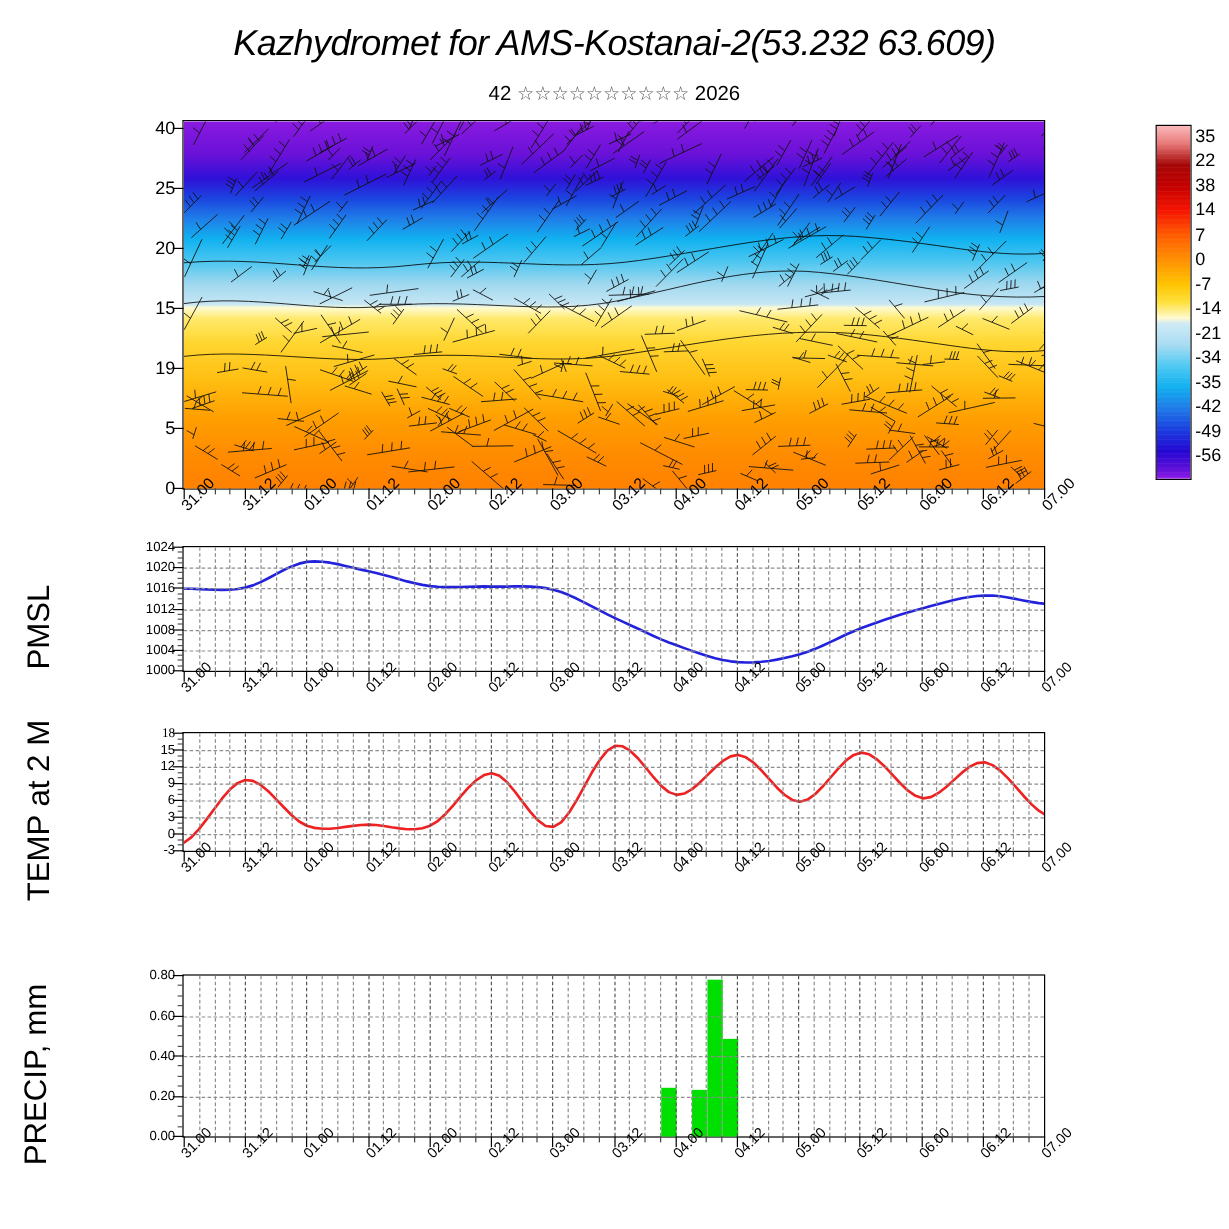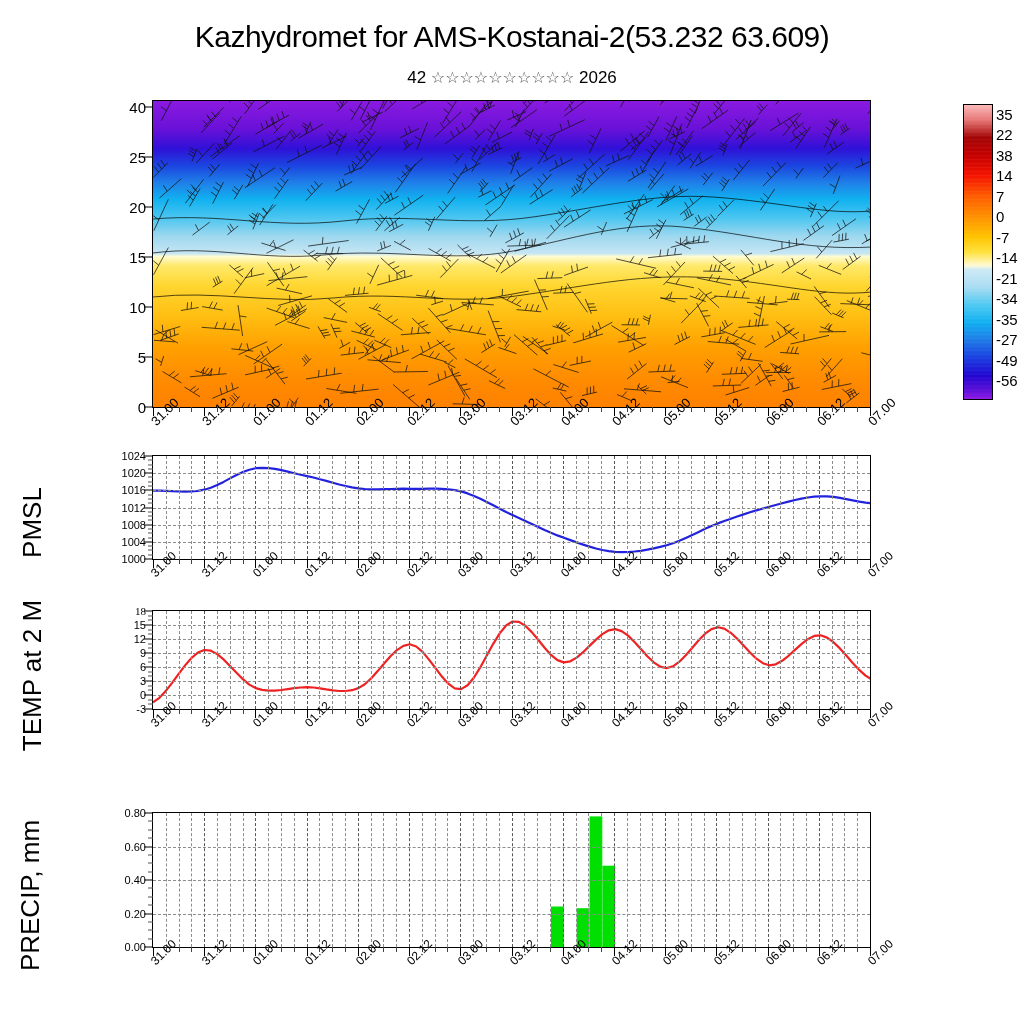--- a/index.html
+++ b/index.html
@@ -3,21 +3,21 @@
 <meta charset="utf-8">
 <style>
   html,body{margin:0;padding:0;background:#fff;}
   body{width:1024px;height:1024px;position:relative;
        font-family:"Liberation Sans",sans-serif;color:#000;overflow:hidden;}
 
   .abs{position:absolute;}
 
   
   #title{left:0;top:20px;width:1024px;text-align:center;font-size:30px;
-         letter-spacing:-0.5px;white-space:nowrap;}
+         letter-spacing:-0.5px;white-space:nowrap;font-style:italic;}
   #subtitle{left:0;top:68px;width:1024px;text-align:center;font-size:17px;white-space:nowrap;}
   #subtitle .stars{color:#555;letter-spacing:0px;font-size:16px;}
 
   
   .panel{position:absolute;box-sizing:border-box;border:1.6px solid #000;background:#fff;}
   .plotarea{position:absolute;inset:0;overflow:hidden;}
 
   
   .ylab{position:absolute;right:100%;transform:translateY(-50%);
         padding-right:7px;white-space:nowrap;text-align:right;}
@@ -180,21 +180,21 @@
     <div class="xlab" style="left: 507.143px;">05.00</div>
     <div class="xlab" style="left: 558.357px;">05.12</div>
     <div class="xlab" style="left: 609.571px;">06.00</div>
     <div class="xlab" style="left: 660.786px;">06.12</div>
     <div class="xlab" style="left: 712px;">07.00</div>
     <div class="ytick" style="top: 306px;"></div>
     <div class="ylab" style="top: 306px;">0</div>
     <div class="ytick" style="top: 256px;"></div>
     <div class="ylab" style="top: 256px;">5</div>
     <div class="ytick" style="top: 206px;"></div>
-    <div class="ylab" style="top: 206px;">10</div>
+    <div class="ylab" style="top: 206px;">19</div>
     <div class="ytick" style="top: 156px;"></div>
     <div class="ylab" style="top: 156px;">15</div>
     <div class="ytick" style="top: 106px;"></div>
     <div class="ylab" style="top: 106px;">20</div>
     <div class="ytick" style="top: 56px;"></div>
     <div class="ylab" style="top: 56px;">25</div>
     <div class="ytick" style="top: 6px;"></div>
     <div class="ylab" style="top: 6px;">40</div>
   </div>
 
@@ -234,21 +234,21 @@
     <span style="top: 30.4615px;">22</span>
     <span style="top: 50.9231px;">38</span>
     <span style="top: 71.3846px;">14</span>
     <span style="top: 91.8462px;">7</span>
     <span style="top: 112.308px;">0</span>
     <span style="top: 132.769px;">-7</span>
     <span style="top: 153.231px;">-14</span>
     <span style="top: 173.692px;">-21</span>
     <span style="top: 194.154px;">-34</span>
     <span style="top: 214.615px;">-35</span>
-    <span style="top: 235.077px;">-27</span>
+    <span style="top: 235.077px;">-42</span>
     <span style="top: 255.538px;">-49</span>
     <span style="top: 276px;">-56</span>
   </div>
 
 <div class="caption" style="left:32px;top:507px;width:140px;margin-left:-70px;text-align:center;">
   <span>PMSL</span>
 </div>
 <div class="panel" id="pmsl">
   <div class="plotarea">
     <svg width="719" height="105" viewBox="0 0 719 105" preserveAspectRatio="none">

